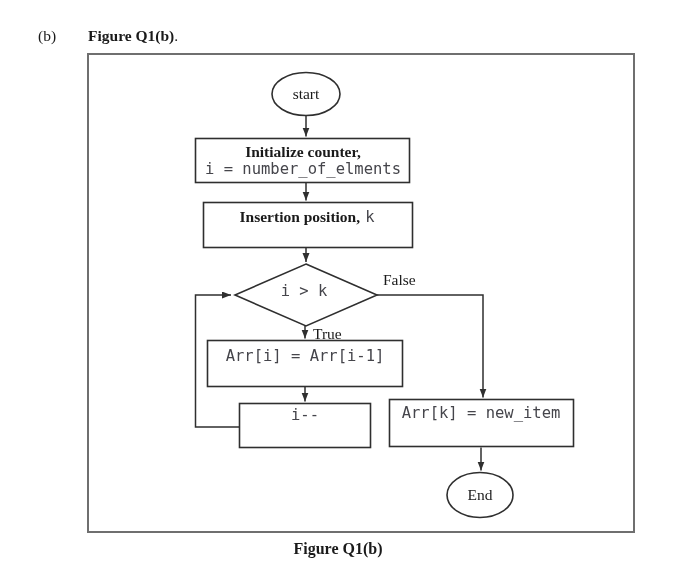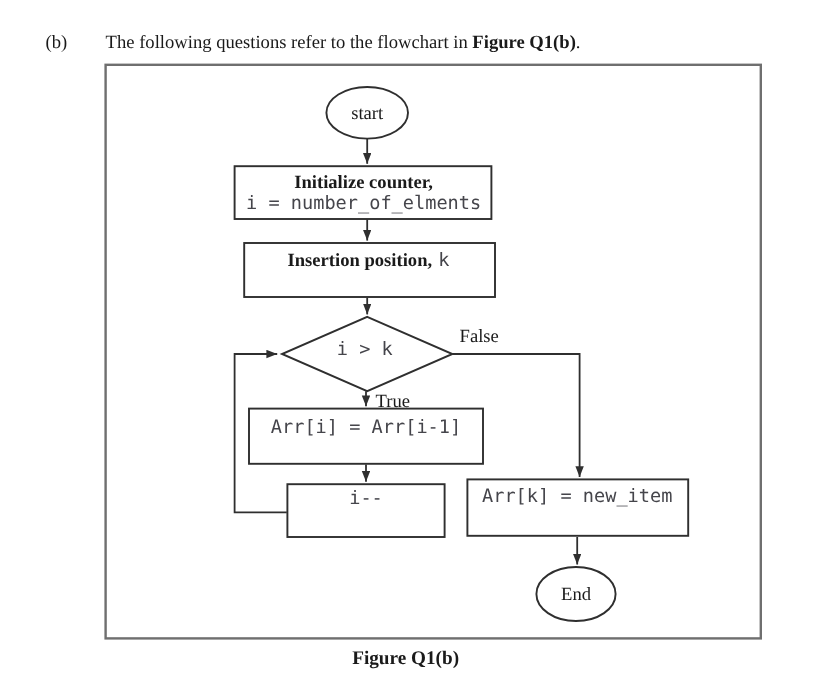--- a/index.html
+++ b/index.html
@@ -85,21 +85,21 @@
     font-weight: normal;
     fill: var(--mono-text, #45454b);
   }
 </style>
 </head>
 <body>
 
 <div id="page">
 
   <div class="header">
-    <span class="item-label">(b)</span><span>The following questions refer to the flowchart in </span><span class="fig-ref">Figure Q1(b)</span><span>.</span>
+    <span class="item-label">(b)</span><span class="fig-ref">Figure Q1(b)</span><span>.</span>
   </div>
 
   <svg class="flowchart" width="691" height="576" viewBox="0 0 691 576" xmlns="http://www.w3.org/2000/svg">
 
     <defs>
       <marker id="arrow" markerWidth="10" markerHeight="9" refX="9" refY="3.5" orient="auto" markerUnits="userSpaceOnUse">
         <path class="arrowhead" d="M0,0 L9,3.5 L0,7 Z"></path>
       </marker>
     </defs>
 

